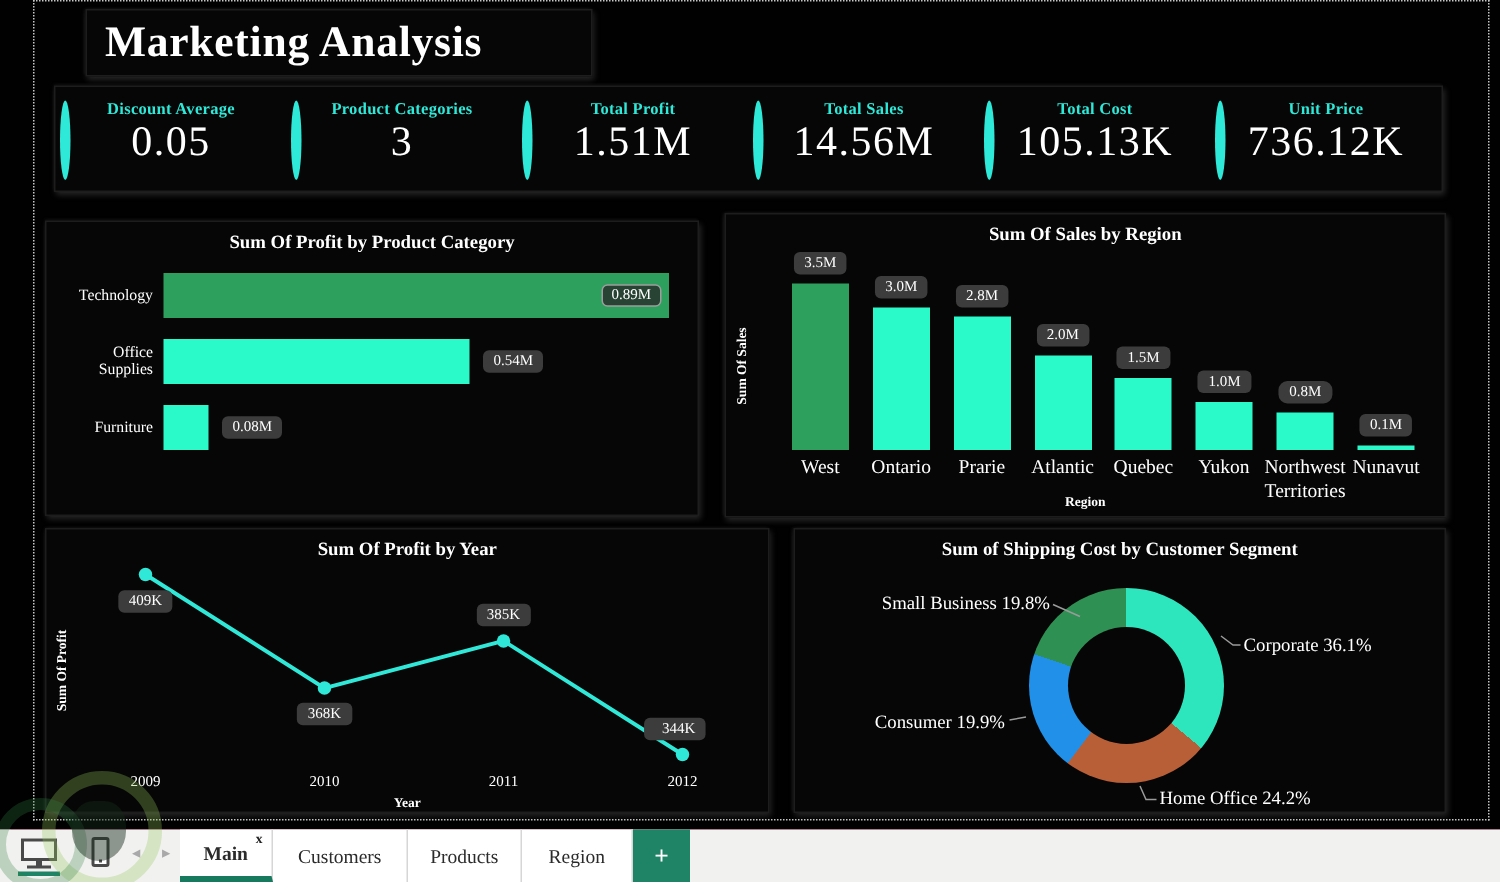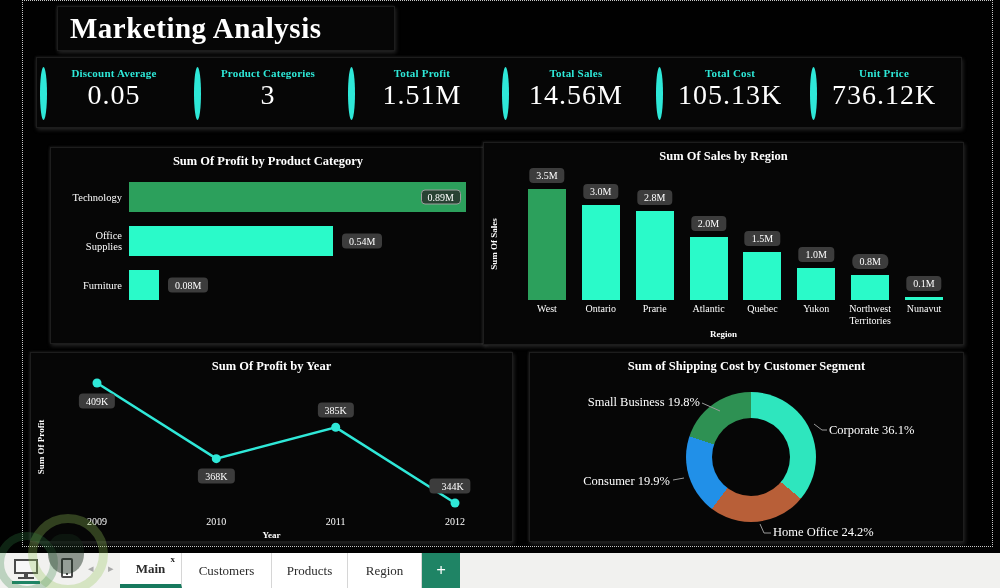--- a/index.html
+++ b/index.html
@@ -40,39 +40,39 @@
     position:absolute; left:5px; top:50%;
     writing-mode:vertical-rl; transform:translateY(-50%) rotate(180deg);
     color:#fff; font-size:9px; font-weight:bold;
   }
   .x-axis-label { position:absolute; left:0; right:0; text-align:center; color:#fff; font-size:9px; font-weight:bold; }
   .pill {
     position:absolute; background:#3c3c3c; color:#fff; font-size:10px;
     padding:2px 7px; border-radius:4px; white-space:nowrap;
   }
   
-  #panel-category { left:30px; top:147px; width:436px; height:197px;margin-left:20px; }
+  #panel-category { left:30px; top:147px; width:436px; height:197px; }
   #hbar-rows { position:absolute; left:8px; right:10px; top:34px; }
   .hbar-row { display:flex; align-items:center; height:30px; margin-bottom:14px; }
   .hbar-cat { width:70px; text-align:right; padding-right:7px; color:#fff; font-size:10.5px; }
   .hbar-track { position:relative; flex:1; height:30px; }
   .hbar-bar { position:absolute; left:0; top:0; height:30px; }
   .pill-inside {
     position:absolute; right:5px; top:50%; transform:translateY(-50%);
     background:rgba(40,40,40,0.78); border:1px solid #9d9d9d;
     color:#fff; font-size:10px; padding:1px 6px; border-radius:4px;
   }
   
   #panel-region { left:483px; top:142px; width:481px; height:203px; }
   #col-plot { position:absolute; left:36px; right:12px; top:20px; height:137px; display:flex; }
   .col-group { position:relative; flex:1; }
   .col-bar { position:absolute; bottom:0; left:50%; transform:translateX(-50%); width:38px; }
   .col-pill { position:absolute; left:50%; transform:translateX(-50%); }
   #col-cats { position:absolute; left:36px; right:12px; top:160px; display:flex; }
-  .col-cat { flex:1; text-align:center; color:#fff; font-size:10px; line-height:1.2; }
+  .col-cat { flex:1; text-align:center; color:#fff; font-size:13px; line-height:1.2; }
   
   #panel-year { left:30px; top:352px; width:483px; height:190px; }
   #line-svg { position:absolute; left:36px; top:22px; }
   #line-ticks { position:absolute; left:36px; top:163px; width:440px; }
   .line-tick { position:absolute; width:60px; transform:translateX(-50%); text-align:center; color:#fff; font-size:10px; }
   
   #panel-donut { left:529px; top:352px; width:435px; height:190px; }
   #donut { position:absolute; left:156px; top:39px; width:130px; height:130px; border-radius:50%; }
   #donut-hole { position:absolute; left:182px; top:65px; width:78px; height:78px; border-radius:50%; background:#060606; }
   .donut-label { position:absolute; color:#fff; font-size:12.5px; white-space:nowrap; }

